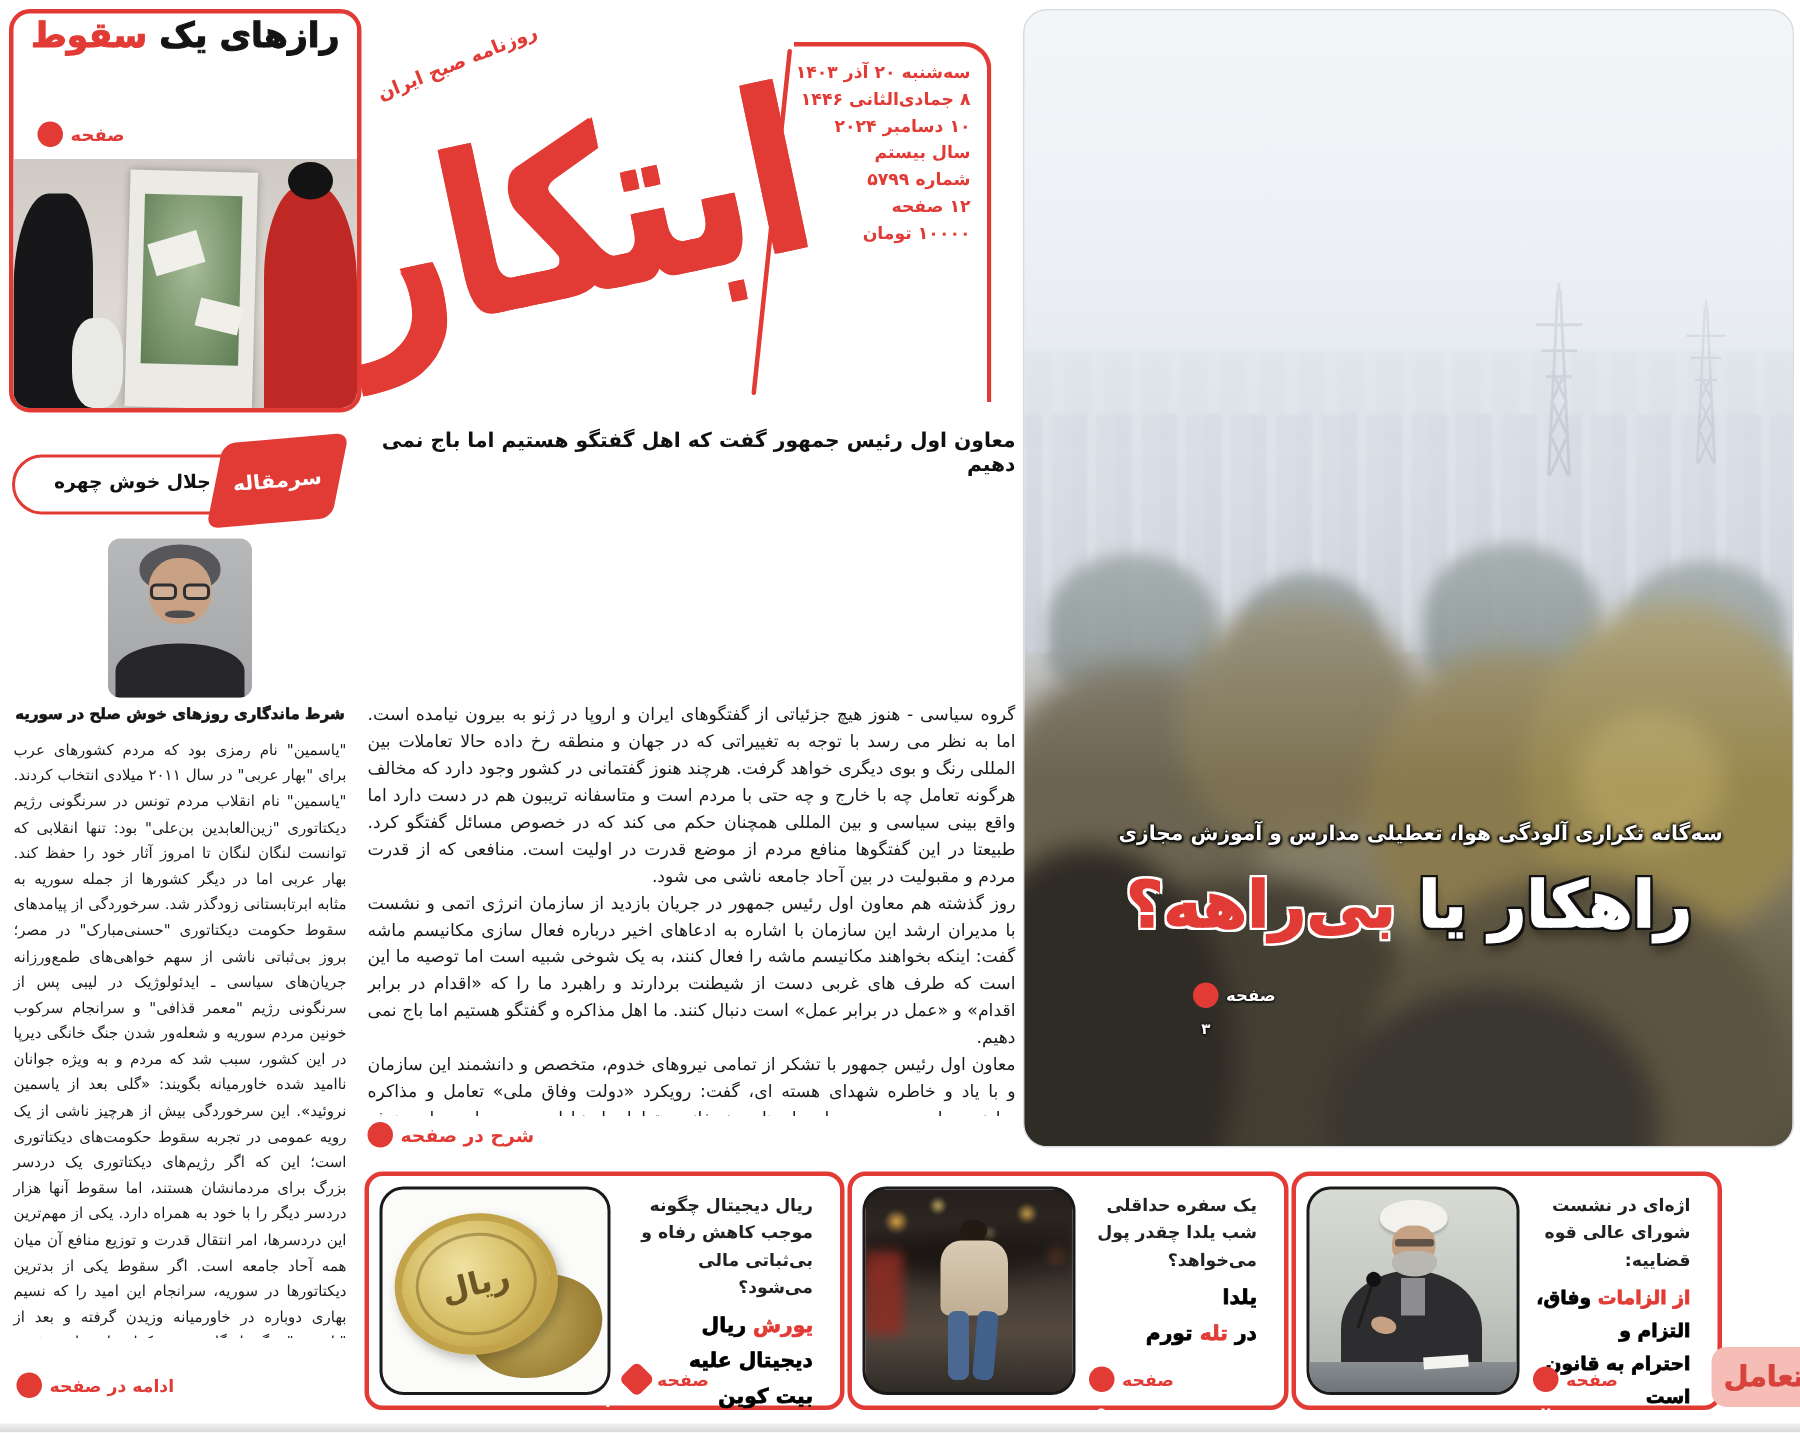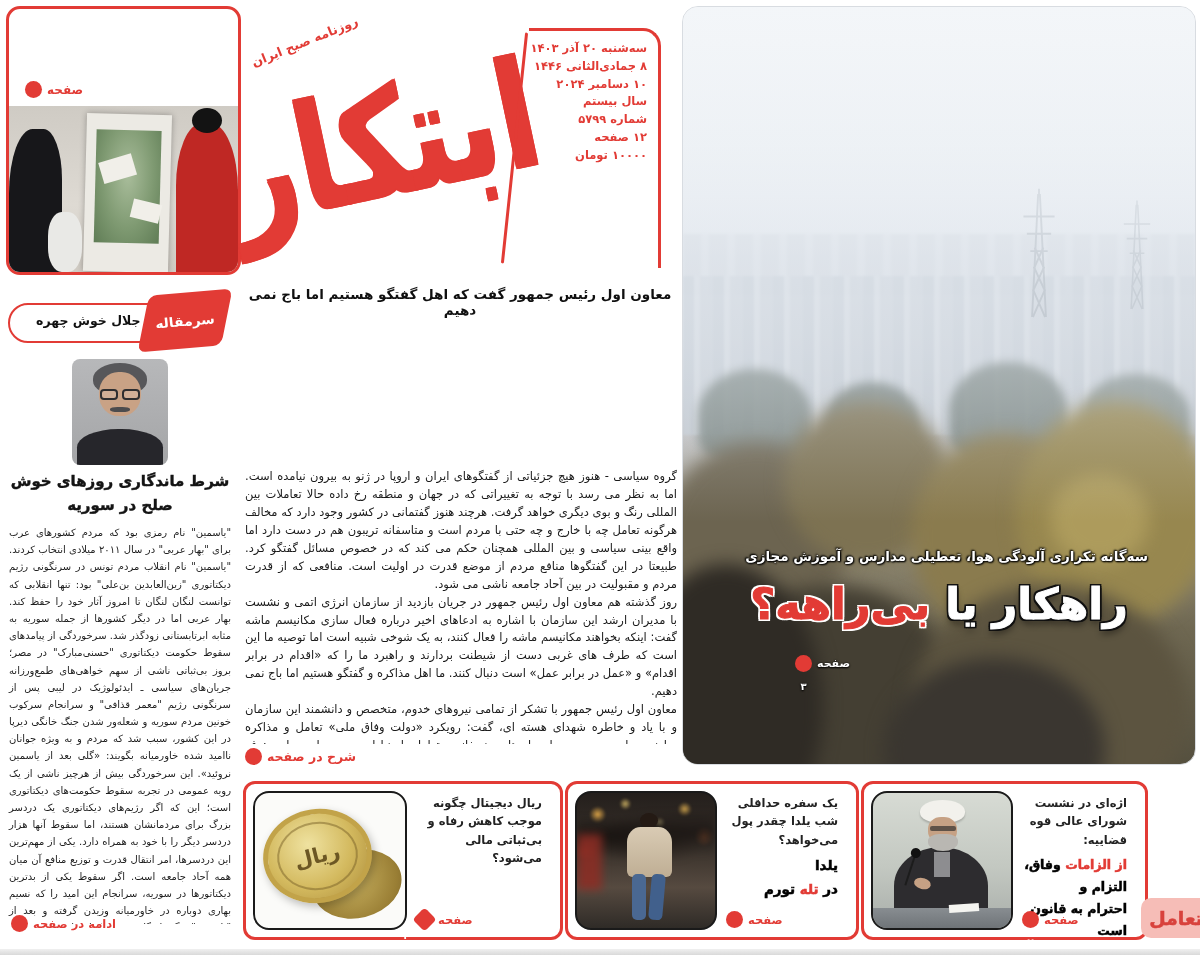--- a/index.html
+++ b/index.html
@@ -40,42 +40,42 @@
              transform:skewX(-16deg) rotate(-5deg);border-radius:8px;display:flex;align-items:center;justify-content:center;}
   .ed-ribbon span{color:#fff;font-weight:bold;font-size:13.5px;transform:skewX(16deg);}
   .ed-photo{width:96px;height:106px;margin:8px auto 4px;position:relative;border-radius:8px;overflow:hidden;
             background:linear-gradient(#b7b8ba,#a4a5a7);}
   .ep-hair{position:absolute;left:22%;top:4%;width:56%;height:30%;background:#57575a;border-radius:50% 50% 45% 45%;}
   .ep-face{position:absolute;left:28%;top:12%;width:44%;height:42%;background:#c9a285;border-radius:46%;}
   .ep-glasses{position:absolute;left:29%;top:28%;width:42%;height:11%;display:flex;gap:8%;}
   .ep-glasses i{flex:1;border:2px solid #2e2e30;border-radius:4px;background:rgba(255,255,255,.15);}
   .ep-mustache{position:absolute;left:40%;top:45%;width:20%;height:5%;background:#4c4c4e;border-radius:40%;}
   .ep-body{position:absolute;left:5%;bottom:-2%;width:90%;height:36%;background:#26262b;border-radius:48% 48% 0 0;}
-  .ed-title{margin:4px 4px 0;text-align:center;font-size:15px;font-weight:900;line-height:1.6;color:var(--dark);
+  .ed-title{margin:4px 4px 0;text-align:center;font-size:10px;font-weight:900;line-height:1.6;color:var(--dark);
             -webkit-text-stroke:.4px currentColor;}
   .ed-body{margin-top:7px;padding:0 3px;font-size:10px;line-height:1.72;text-align:justify;color:#1d1d1d;
            height:400px;overflow:hidden;}
   .ed-foot{position:absolute;left:5px;bottom:18px;font-size:11.5px;}
 
   
   .tagline{position:absolute;left:248px;top:34px;transform:rotate(-22deg);color:var(--red);
            font-size:12.5px;font-weight:bold;white-space:nowrap;}
   .logo{position:absolute;left:222px;top:14px;width:322px;height:260px;display:flex;align-items:center;justify-content:center;
         font-size:118px;font-weight:bold;color:var(--red);transform:rotate(-12deg) scaleY(1.25);line-height:1;
         text-shadow:0 0 1px var(--red),1px 1px 0 var(--red),-1px -1px 0 var(--red),1px -1px 0 var(--red),-1px 1px 0 var(--red);}
   .datebox{position:absolute;left:503px;top:28px;width:158px;height:240px;}
   .db-frame{position:absolute;top:0;right:0;bottom:0;left:26px;border-top:3px solid var(--red);
             border-right:3px solid var(--red);border-top-right-radius:18px;}
   .db-slash{position:absolute;left:10px;top:4px;width:3px;height:232px;background:var(--red);
             transform:rotate(6deg);border-radius:2px;}
   .db-lines{position:absolute;top:12px;right:14px;text-align:right;color:var(--red);
             font-size:11.5px;font-weight:bold;line-height:1.55;}
 
   
-  .lead-kicker{position:absolute;left:243px;top:286px;width:434px;text-align:center;
+  .lead-kicker{position:absolute;left:243px;top:286px;width:434px;text-align:right;
                font-size:13.5px;font-weight:bold;color:#101010;}
   .lead-l1,.lead-l2{position:absolute;left:243px;width:434px;margin:0;text-align:center;
                     font-size:42px;font-weight:900;color:#000;letter-spacing:-1px;}
   .lead-l1{top:306px;}
   .lead-l2{top:384px;}
   .lead-l1 span,.lead-l2{-webkit-text-stroke:1.2px currentColor;}
   .lead-l1 .red{-webkit-text-stroke:1.2px var(--red);}
   .lead-body{position:absolute;left:245px;top:468px;width:432px;height:276px;overflow:hidden;
              font-size:11.5px;line-height:1.56;text-align:justify;color:#1a1a1a;}
   .lead-body p{margin:0;}
@@ -186,20 +186,21 @@
           border-radius:10px 0 0 10px;display:flex;align-items:center;justify-content:center;}
   .corner span{color:#d8423c;font-weight:bold;font-size:19px;letter-spacing:1px;-webkit-text-stroke:.5px currentColor;}
   .bottomstrip{position:absolute;left:0;right:0;bottom:0;height:6px;background:linear-gradient(#f0f0f0,#d9d9d9);}
 </style>
 </head>
 <body>
 
 <div id="page">
 
   <section class="secrets">
+    <h2 class="s-title"><span>رازهای یک </span><span class="red">سقوط</span></h2>
     <div class="pageref s-page">
       <span>صفحه</span>
       <span class="badge">
           <i>۱۱</i>
         </span>
     </div>
     <div class="s-photo">
       <div class="sp-kid-l"></div>
       <div class="sp-poster">
         <div class="sp-face"></div>
@@ -316,20 +317,24 @@
 
   <section class="brief bA">
     <div class="b-img coinimg">
       <div class="coin back"></div>
       <div class="coin front">
           <span>ریال</span>
         </div>
     </div>
     <div class="b-text">
       <div class="b-kicker">ریال دیجیتال چگونه موجب کاهش رفاه و بی‌ثباتی مالی می‌شود؟</div>
+      <div class="b-title">
+        <div><span class="red">یورش</span><span> ریال دیجیتال علیه</span></div>
+        <div>بیت کوین</div>
+      </div>
       <div class="pageref b-page">
         <span>صفحه</span>
         <span class="badge diamond">
             <i>۱۰</i>
           </span>
       </div>
     </div>
   </section>
 
   <section class="brief bB">

